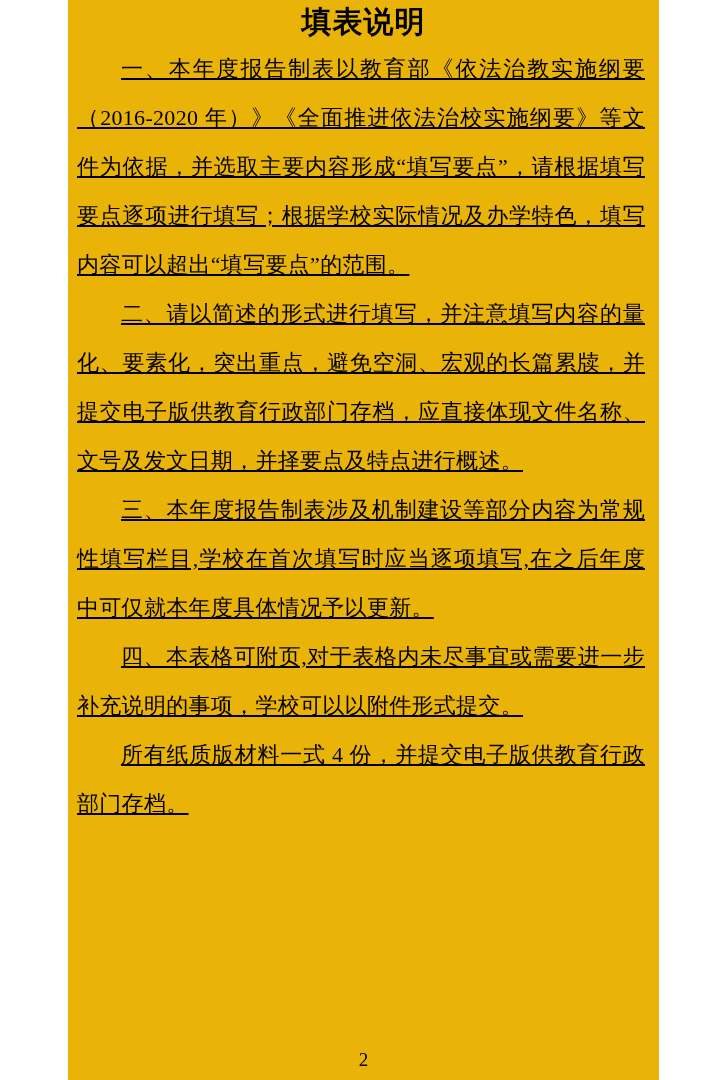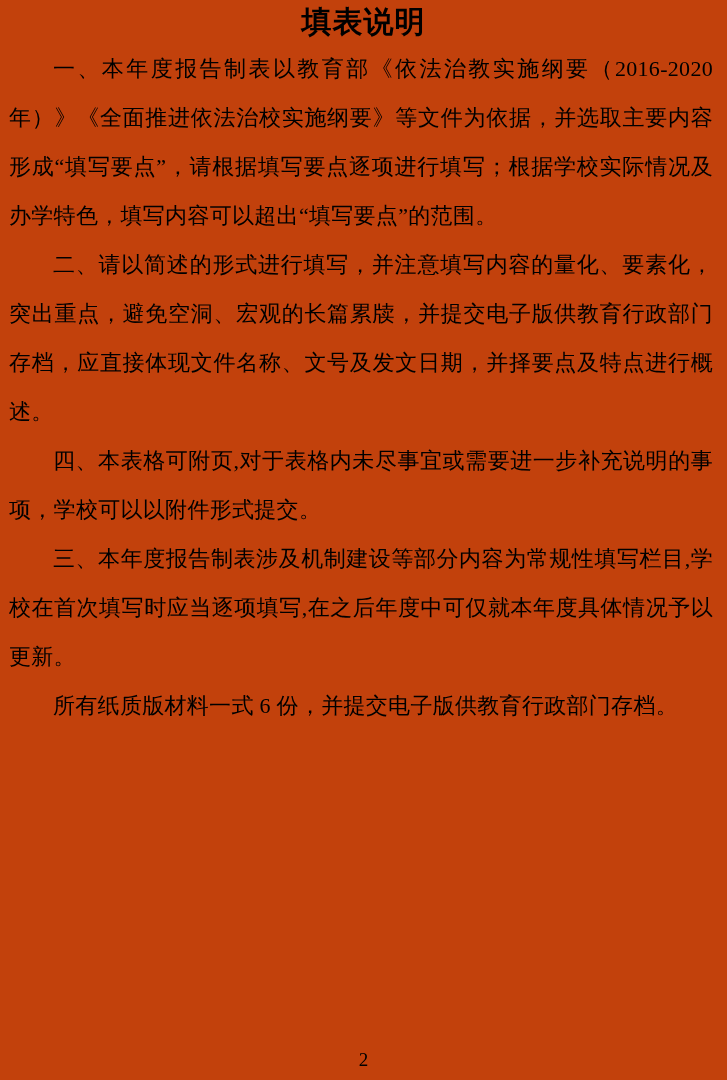--- a/index.html
+++ b/index.html
@@ -1,22 +1,22 @@
 <!DOCTYPE html>
 <html><head>
 <meta charset="utf-8">
 <style>
   * { margin: 0; padding: 0; box-sizing: border-box; }
   html, body { background: #ffffff; }
   .page {
     position: relative;
-    width: 727px;
+    width: 591px;
     height: 1080px;
     margin: 0 auto;
-    background: #c2410c;
+    background: #eab308;
     color: #000000;
     overflow: hidden;
     font-family: "Liberation Serif", "DejaVu Serif", serif;
   }
   .doc-title {
     padding-top: 3px;
     text-align: center;
     font-family: "Liberation Sans", "DejaVu Sans", sans-serif;
     font-weight: bold;
     font-size: 30px;
@@ -26,20 +26,21 @@
   .paragraphs {
     margin-top: 4px;
     padding: 0 14px 0 9px;
   }
   .para {
     font-size: 22px;
     line-height: 49px;
     text-align: justify;
     text-indent: 2em;
     letter-spacing: 0.3px;
+    text-decoration: underline;
   }
   .page-number {
     position: absolute;
     top: 1048px;
     left: 0;
     width: 100%;
     text-align: center;
     font-size: 19px;
     line-height: 24px;
     font-family: "Liberation Serif", "DejaVu Serif", serif;
@@ -51,23 +52,23 @@
 <div class="page">
 
   <h1 class="doc-title">填表说明</h1>
 
   <div class="paragraphs">
 
       <p class="para">一、本年度报告制表以教育部《依法治教实施纲要（2016-2020 年）》《全面推进依法治校实施纲要》等文件为依据，并选取主要内容形成“填写要点”，请根据填写要点逐项进行填写；根据学校实际情况及办学特色，填写内容可以超出“填写要点”的范围。</p>
 
       <p class="para">二、请以简述的形式进行填写，并注意填写内容的量化、要素化，突出重点，避免空洞、宏观的长篇累牍，并提交电子版供教育行政部门存档，应直接体现文件名称、文号及发文日期，并择要点及特点进行概述。</p>
 
+      <p class="para">三、本年度报告制表涉及机制建设等部分内容为常规性填写栏目,学校在首次填写时应当逐项填写,在之后年度中可仅就本年度具体情况予以更新。</p>
+
       <p class="para">四、本表格可附页,对于表格内未尽事宜或需要进一步补充说明的事项，学校可以以附件形式提交。</p>
 
-      <p class="para">三、本年度报告制表涉及机制建设等部分内容为常规性填写栏目,学校在首次填写时应当逐项填写,在之后年度中可仅就本年度具体情况予以更新。</p>
 
-
-      <p class="para">所有纸质版材料一式 6 份，并提交电子版供教育行政部门存档。</p>
+      <p class="para">所有纸质版材料一式 4 份，并提交电子版供教育行政部门存档。</p>
     </div>
 
   <div class="page-number">2</div>
 
 </div>
 
 </body></html>

